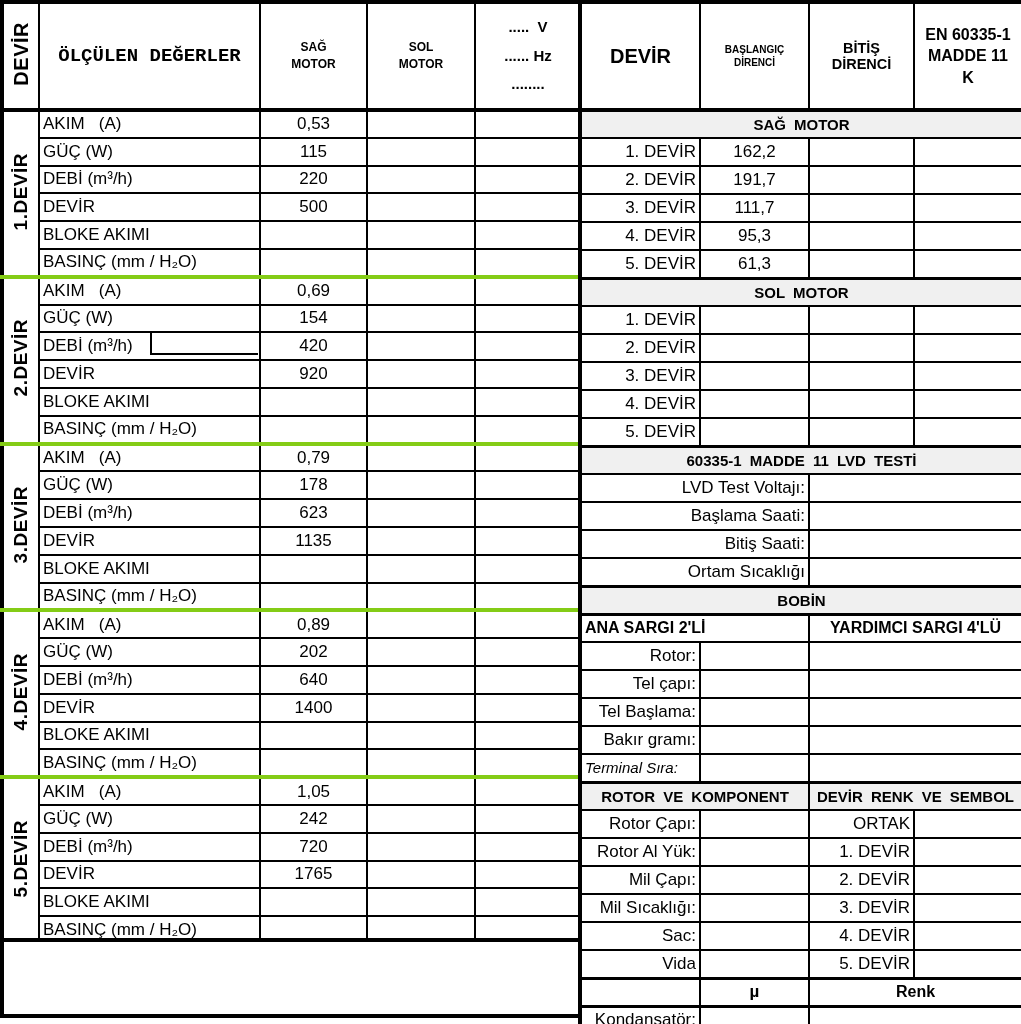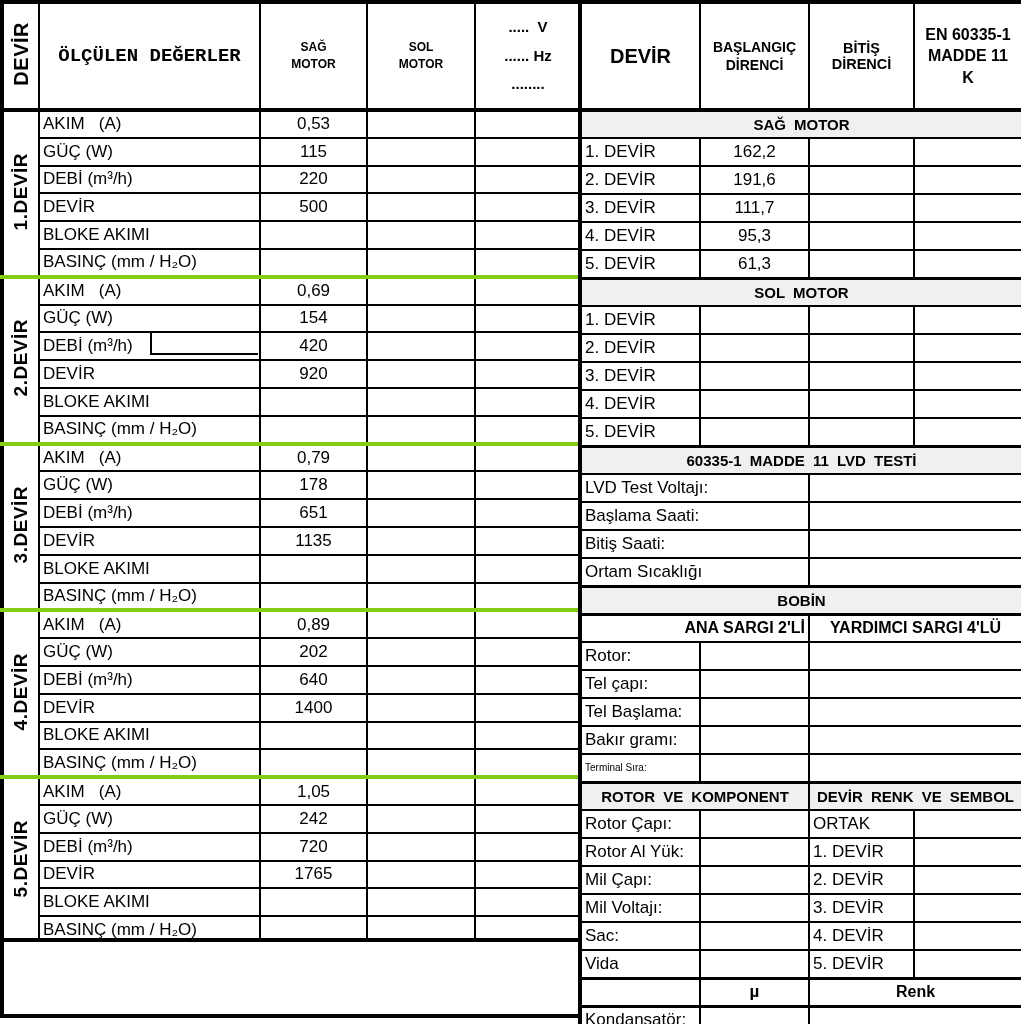--- a/index.html
+++ b/index.html
@@ -32,31 +32,31 @@
   #left .vtext.hdrv{font-size:20px;}
   .lbl{font-size:17px;white-space:pre;padding-left:4px;}
   .val{font-weight:bold;text-align:center;font-size:17px;}
   #left tr.sec td,#left tr.sec th{border-top:4px solid #84cc16;}
   
   #right{left:578px;top:0;width:443px;}
   #right tr{height:28px;}
   #right tr.hdr{height:108px;}
   #right tr.hdr th{font-weight:bold;text-align:center;border-bottom:4px solid #000;white-space:pre-line;}
   #right .h-devir{font-size:20px;}
-  #right .h-start{font-size:14px;line-height:1.3;}
+  #right .h-start{font-size:10px;line-height:1.3;}
   #right .h-end{font-size:14.5px;margin-left:44px;}
   #right .h-en{font-size:16px;line-height:1.35;}
   tr.shead td{
     background:#f0f0f0;font-weight:bold;text-align:center;font-size:15px;
     border-top:3px solid #000;word-spacing:4px;
   }
-  .rlbl{font-size:17px;white-space:pre;padding-left:4px;}
-  .rlbl-sm{font-size:10px;white-space:pre;padding-left:4px;}
+  .rlbl{font-size:17px;white-space:pre;padding-left:4px;text-align:right;}
+  .rlbl-sm{font-size:15px;white-space:pre;padding-left:4px;font-style:italic;}
   tr.sargihdr td{font-weight:bold;font-size:16px;border-top:3px solid #000;}
-  .sargi-left{text-align:right;padding-right:3px;}
+  .sargi-left{padding-right:3px;}
   .sargi-right{text-align:center;}
   tr.murow td{border-top:3px solid #000;border-bottom:3px solid #000;font-weight:bold;text-align:center;}
   .mu{font-size:17px;}
   .renk{font-size:16px;}
   
   #bottom-box{
     position:absolute;left:0;top:938px;width:578px;height:80px;
     border-left:4px solid #000;border-bottom:4px solid #000;border-top:4px solid #000;
     box-sizing:border-box;background:#fff;
   }
@@ -173,21 +173,21 @@
         <td class="val"></td>
       </tr>
   <tr class="body">
         <td class="lbl">GÜÇ (W)</td>
         <td class="val">178</td>
         <td class="val"></td>
         <td class="val"></td>
       </tr>
   <tr class="body">
         <td class="lbl">DEBİ (m³/h)</td>
-        <td class="val">651</td>
+        <td class="val">623</td>
         <td class="val"></td>
         <td class="val"></td>
       </tr>
   <tr class="body">
         <td class="lbl">DEVİR</td>
         <td class="val">1135</td>
         <td class="val"></td>
         <td class="val"></td>
       </tr>
   <tr class="body">
@@ -306,21 +306,21 @@
         <td colspan="4">SAĞ MOTOR</td>
       </tr>
   <tr>
         <td class="rlbl">1. DEVİR</td>
         <td class="val">162,2</td>
         <td class="val"></td>
         <td class="val"></td>
       </tr>
   <tr>
         <td class="rlbl">2. DEVİR</td>
-        <td class="val">191,6</td>
+        <td class="val">191,7</td>
         <td class="val"></td>
         <td class="val"></td>
       </tr>
   <tr>
         <td class="rlbl">3. DEVİR</td>
         <td class="val">111,7</td>
         <td class="val"></td>
         <td class="val"></td>
       </tr>
   <tr>
@@ -439,21 +439,21 @@
         <td class="rlbl">1. DEVİR</td>
         <td></td>
       </tr>
   <tr>
         <td class="rlbl">Mil Çapı:</td>
         <td></td>
         <td class="rlbl">2. DEVİR</td>
         <td></td>
       </tr>
   <tr>
-        <td class="rlbl">Mil Voltajı:</td>
+        <td class="rlbl">Mil Sıcaklığı:</td>
         <td></td>
         <td class="rlbl">3. DEVİR</td>
         <td></td>
       </tr>
   <tr>
         <td class="rlbl">Sac:</td>
         <td></td>
         <td class="rlbl">4. DEVİR</td>
         <td></td>
       </tr>

